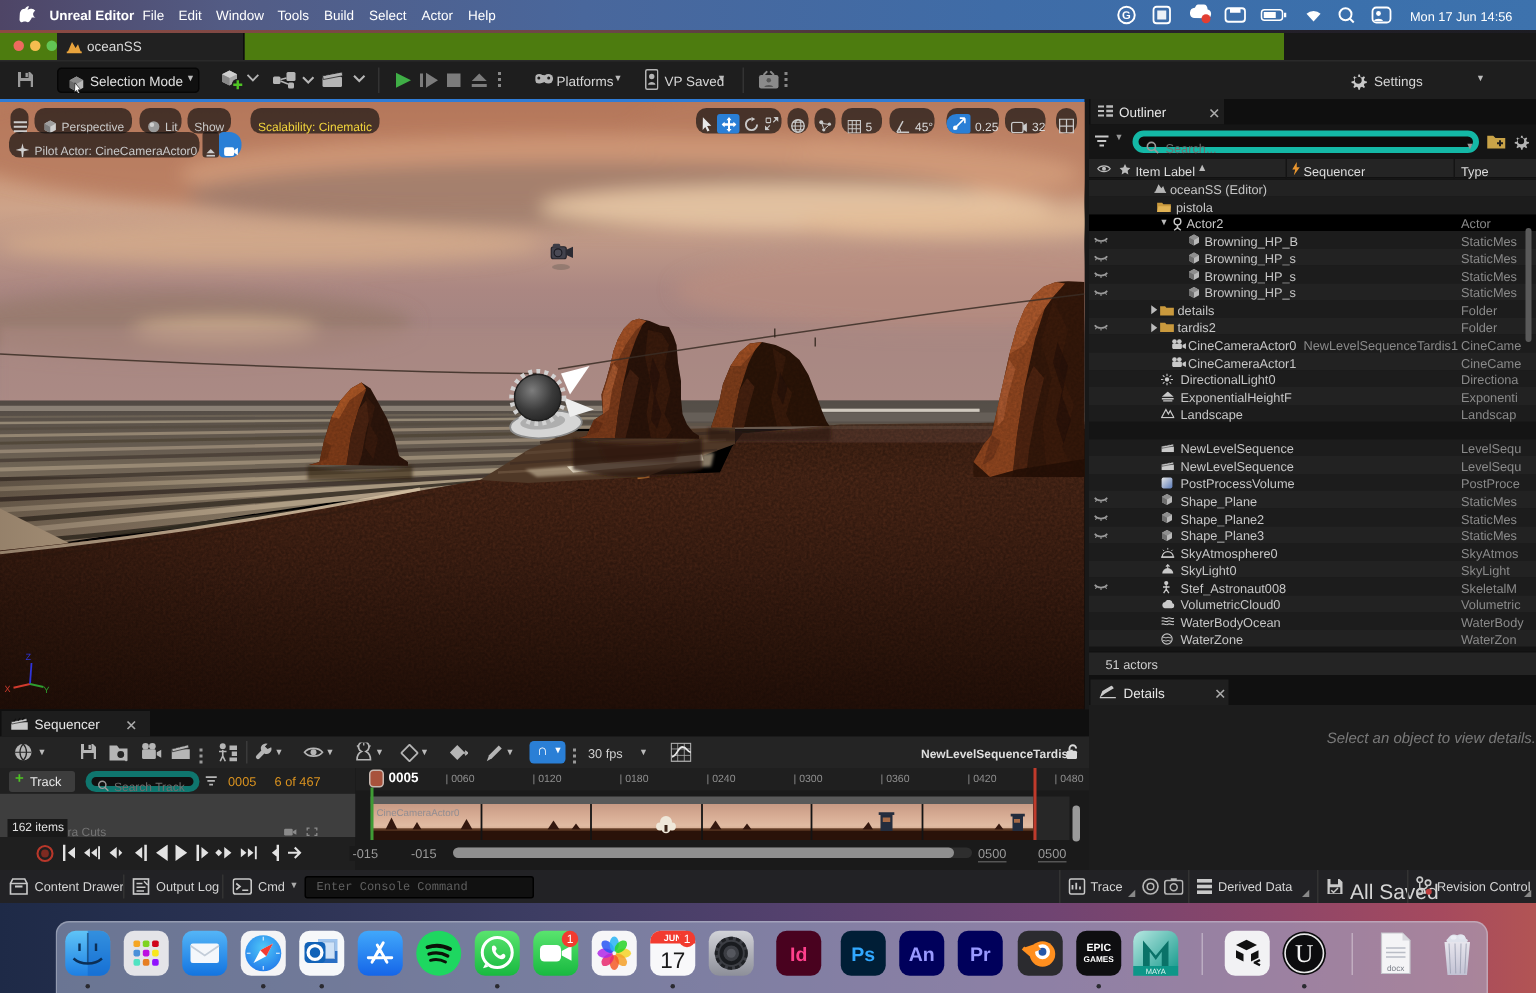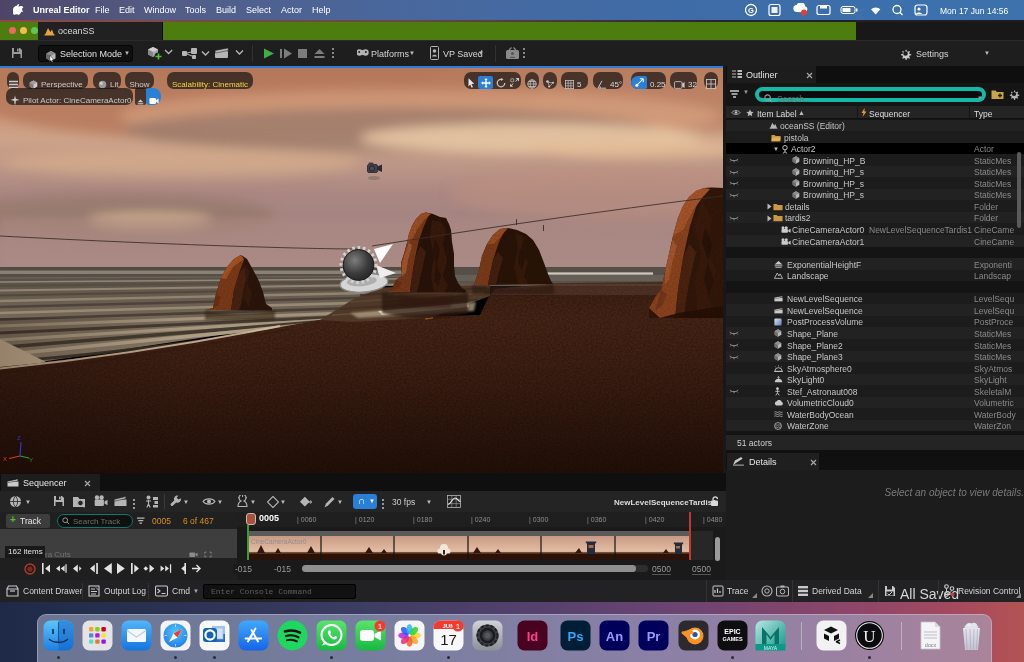--- a/index.html
+++ b/index.html
@@ -678,20 +678,28 @@
       <div class="abs" style="left:0;top:115.5px;width:298px;height:11.55px;background:#222222">
             <svg class="abs" style="left:55px;top:2.5px" width="10" height="7" viewBox="0 0 13 9">
               <circle cx="2.6" cy="2.2" r="2" fill="#c9c9c9"></circle>
               <circle cx="6.8" cy="2.2" r="2" fill="#c9c9c9"></circle>
               <rect x="0.6" y="4" width="8.4" height="4.6" rx="1" fill="#c9c9c9"></rect>
               <path d="M9.5 5.2 12.5 3.6v5L9.5 7z" fill="#c9c9c9"></path>
             </svg>
             <span class="abs" style="left:66px;top:1.5px;color:#c6c6c6">CineCameraActor1</span>
             <span class="abs" style="left:248px;top:1.5px;color:#8a8a8a">CineCame</span>
           </div>
+      <div class="abs" style="left:0;top:127.0px;width:298px;height:11.55px;background:#1c1c1c">
+            <svg class="abs" style="left:48px;top:2px" width="8" height="8" viewBox="0 0 10 10">
+              <circle cx="5" cy="5" r="1.8" fill="#c9c9c9"></circle>
+              <path d="M5 0v2M5 8v2M0 5h2M8 5h2M1.5 1.5 2.9 2.9M7.1 7.1 8.5 8.5M8.5 1.5 7.1 2.9M2.9 7.1 1.5 8.5" stroke="#c9c9c9" stroke-width="0.9"></path>
+            </svg>
+            <span class="abs" style="left:61px;top:1.5px;color:#c6c6c6">DirectionalLight0</span>
+            <span class="abs" style="left:248px;top:1.5px;color:#8a8a8a">Directiona</span>
+          </div>
       <div class="abs" style="left:0;top:138.6px;width:298px;height:11.55px;background:#222222">
             <svg class="abs" style="left:48px;top:2.5px" width="9" height="7" viewBox="0 0 10 8">
               <path d="M5 0 9.5 4h-9z" fill="#c9c9c9"></path>
               <path d="M0.5 5.5h9M1.5 7.2h7" stroke="#c9c9c9" stroke-width="1"></path>
             </svg>
             <span class="abs" style="left:61px;top:1.5px;color:#c6c6c6">ExponentialHeightF</span>
             <span class="abs" style="left:248px;top:1.5px;color:#8a8a8a">Exponenti</span>
           </div>
       <div class="abs" style="left:0;top:150.2px;width:298px;height:11.55px;background:#1c1c1c">
             <svg class="abs" style="left:48px;top:2.5px" width="9" height="7" viewBox="0 0 11 8">
@@ -942,21 +950,21 @@
             <rect x="1" y="4.5" width="7" height="5.5" rx="1" fill="#d9d9d9"></rect>
             <path d="M3 4.5V3a2.2 2.2 0 0 1 4.4 0" fill="none" stroke="#d9d9d9" stroke-width="1.3"></path>
           </svg>
       </div>
 
       <div class="abs" style="left:0;top:39px;width:237px;height:17px;background:#202020">
         <div class="abs" style="left:6px;top:1.5px;width:44px;height:14px;background:#3d3d3d;border-radius:2px">
           <span class="abs" style="left:4px;top:0.5px;color:#4fc424;font-size:10px;font-weight:bold">+</span>
           <span class="abs" style="left:14px;top:2px;color:#e8e8e8;font-size:8.5px">Track</span>
         </div>
-        <div class="abs" style="left:57px;top:1.5px;width:76px;height:14px;background:#101010;border:1px solid #0f766e;border-radius:7px">
+        <div class="abs" style="left:57px;top:1.5px;width:76px;height:14px;background:#101010;border:4px solid #0f766e;border-radius:7px">
           <svg class="abs" style="left:4px;top:2.5px" width="8" height="8" viewBox="0 0 10 10">
               <circle cx="4" cy="4" r="3" fill="none" stroke="#9a9a9a" stroke-width="1.2"></circle>
               <line x1="6.2" y1="6.2" x2="9" y2="9" stroke="#9a9a9a" stroke-width="1.2"></line>
             </svg>
           <span class="abs" style="left:15px;top:2px;font-size:8px;color:#6e6e6e">Search Track</span>
         </div>
         <svg class="abs" style="left:137px;top:5px" width="10" height="8" viewBox="0 0 12 9">
             <path d="M0 1h9M1.5 4h6M3 7h3" stroke="#b5b5b5" stroke-width="1.3"></path>
           </svg>
         <span class="abs" style="left:152px;top:3.5px;font-size:8.5px;color:#d9921f">0005</span>

